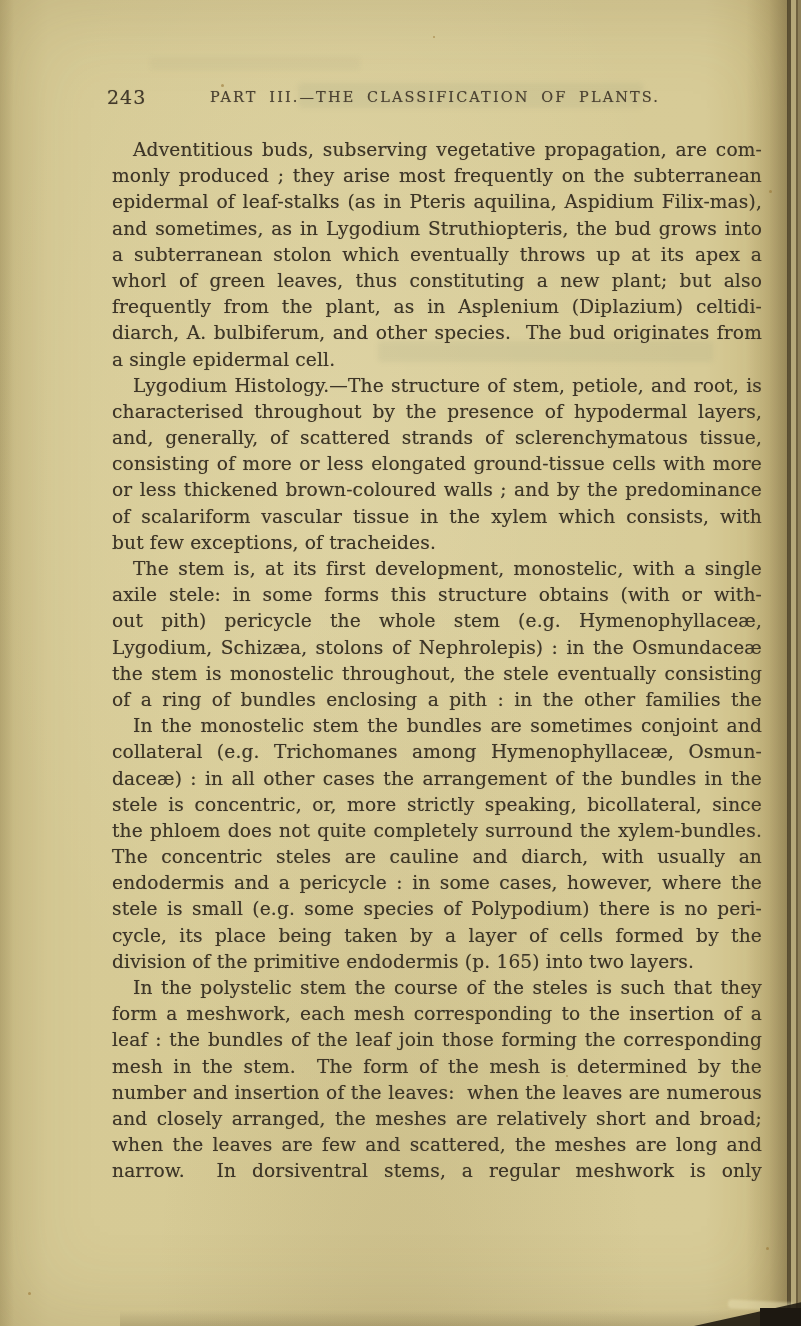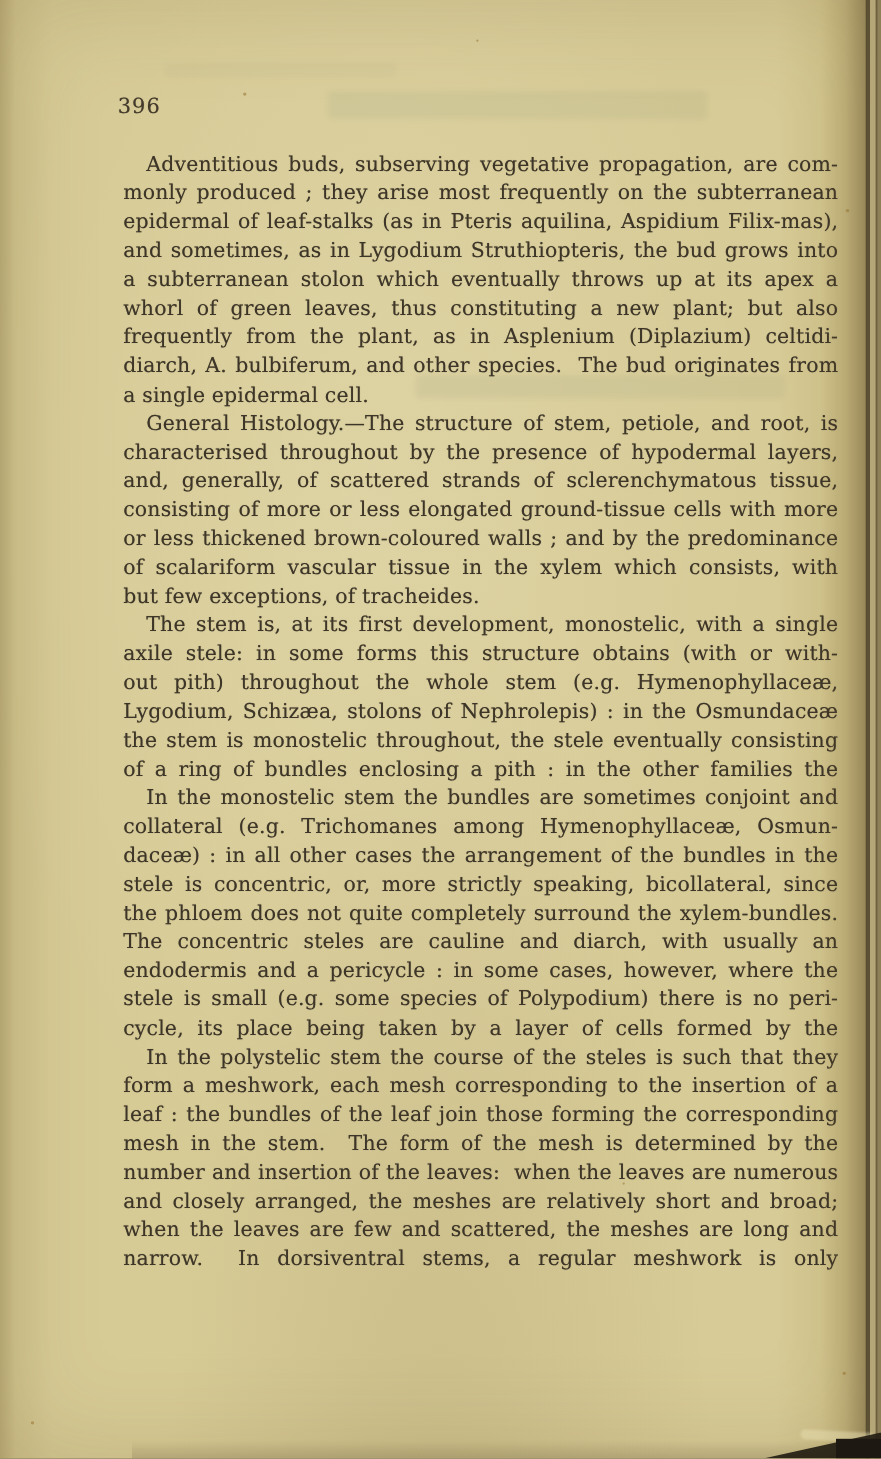--- a/index.html
+++ b/index.html
@@ -75,62 +75,64 @@
 </head>
 <body>
 
 <div class="page">
 
   <div class="smudge s1"></div>
   <div class="smudge s2"></div>
   <div class="smudge s3"></div>
 
   <div class="header">
-    <span class="pagenum">396</span>
+    <span class="pagenum">243</span>
+    <span class="running">PART III.—THE CLASSIFICATION OF PLANTS.</span>
   </div>
 
   <div class="bodytext">
       <div class="paragraph">
         <div class="line first"><span class="it">Adventitious buds</span><span>, subserving vegetative propagation, are com-</span></div>
         <div class="line"><span>monly produced ; they arise most frequently on the subterranean</span></div>
         <div class="line"><span>epidermal of leaf-stalks (as in </span><span class="it">Pteris aquilina</span><span>, </span><span class="it">Aspidium Filix-mas</span><span>),</span></div>
         <div class="line"><span>and sometimes, as in </span><span class="it">Lygodium Struthiopteris</span><span>, the bud grows into</span></div>
         <div class="line"><span>a subterranean stolon which eventually throws up at its apex a</span></div>
         <div class="line"><span>whorl of green leaves, thus constituting a new plant; but also</span></div>
         <div class="line"><span>frequently from the plant, as in </span><span class="it">Asplenium</span><span> </span><span class="it">(Diplazium)</span><span> </span><span class="it">celtidi-</span></div>
         <div class="line"><span class="it">diarch</span><span>, </span><span class="it">A. bulbiferum</span><span>, and other species.&nbsp; The bud originates from</span></div>
         <div class="line end"><span>a single epidermal cell.</span></div>
       </div>
       <div class="paragraph">
-        <div class="line first"><span class="it">General Histology.</span><span>—The structure of stem, petiole, and root, is</span></div>
+        <div class="line first"><span class="it">Lygodium Histology.</span><span>—The structure of stem, petiole, and root, is</span></div>
         <div class="line"><span>characterised throughout by the presence of hypodermal layers,</span></div>
         <div class="line"><span>and, generally, of scattered strands of sclerenchymatous tissue,</span></div>
         <div class="line"><span>consisting of more or less elongated ground-tissue cells with more</span></div>
         <div class="line"><span>or less thickened brown-coloured walls ; and by the predominance</span></div>
         <div class="line"><span>of scalariform vascular tissue in the xylem which consists, with</span></div>
         <div class="line end"><span>but few exceptions, of tracheides.</span></div>
       </div>
       <div class="paragraph">
         <div class="line first"><span>The stem is, at its first development, monostelic, with a single</span></div>
         <div class="line"><span>axile stele: in some forms this structure obtains (with or with-</span></div>
-        <div class="line"><span>out pith) throughout the whole stem (</span><span class="it">e.g.</span><span> Hymenophyllaceæ,</span></div>
+        <div class="line"><span>out pith) pericycle the whole stem (</span><span class="it">e.g.</span><span> Hymenophyllaceæ,</span></div>
         <div class="line"><span>Lygodium, Schizæa, stolons of Nephrolepis) : in the Osmundaceæ</span></div>
         <div class="line"><span>the stem is monostelic throughout, the stele eventually consisting</span></div>
         <div class="line"><span>of a ring of bundles enclosing a pith : in the other families the</span></div>
       </div>
       <div class="paragraph">
         <div class="line first"><span>In the monostelic stem the bundles are sometimes conjoint and</span></div>
         <div class="line"><span>collateral (</span><span class="it">e.g.</span><span> Trichomanes among Hymenophyllaceæ, Osmun-</span></div>
         <div class="line"><span>daceæ) : in all other cases the arrangement of the bundles in the</span></div>
         <div class="line"><span>stele is concentric, or, more strictly speaking, bicollateral, since</span></div>
         <div class="line"><span>the phloem does not quite completely surround the xylem-bundles.</span></div>
         <div class="line"><span>The concentric steles are cauline and diarch, with usually an</span></div>
         <div class="line"><span>endodermis and a pericycle : in some cases, however, where the</span></div>
         <div class="line"><span>stele is small (</span><span class="it">e.g.</span><span> some species of Polypodium) there is no peri-</span></div>
         <div class="line"><span>cycle, its place being taken by a layer of cells formed by the</span></div>
+        <div class="line end"><span>division of the primitive endodermis (p. 165) into two layers.</span></div>
       </div>
       <div class="paragraph">
         <div class="line first"><span>In the polystelic stem the course of the steles is such that they</span></div>
         <div class="line"><span>form a meshwork, each mesh corresponding to the insertion of a</span></div>
         <div class="line"><span>leaf : the bundles of the leaf join those forming the corresponding</span></div>
         <div class="line"><span>mesh in the stem.&nbsp; The form of the mesh is determined by the</span></div>
         <div class="line"><span>number and insertion of the leaves:&nbsp; when the leaves are numerous</span></div>
         <div class="line"><span>and closely arranged, the meshes are relatively short and broad;</span></div>
         <div class="line"><span>when the leaves are few and scattered, the meshes are long and</span></div>
         <div class="line"><span>narrow.&nbsp; In dorsiventral stems, a regular meshwork is only</span></div>

